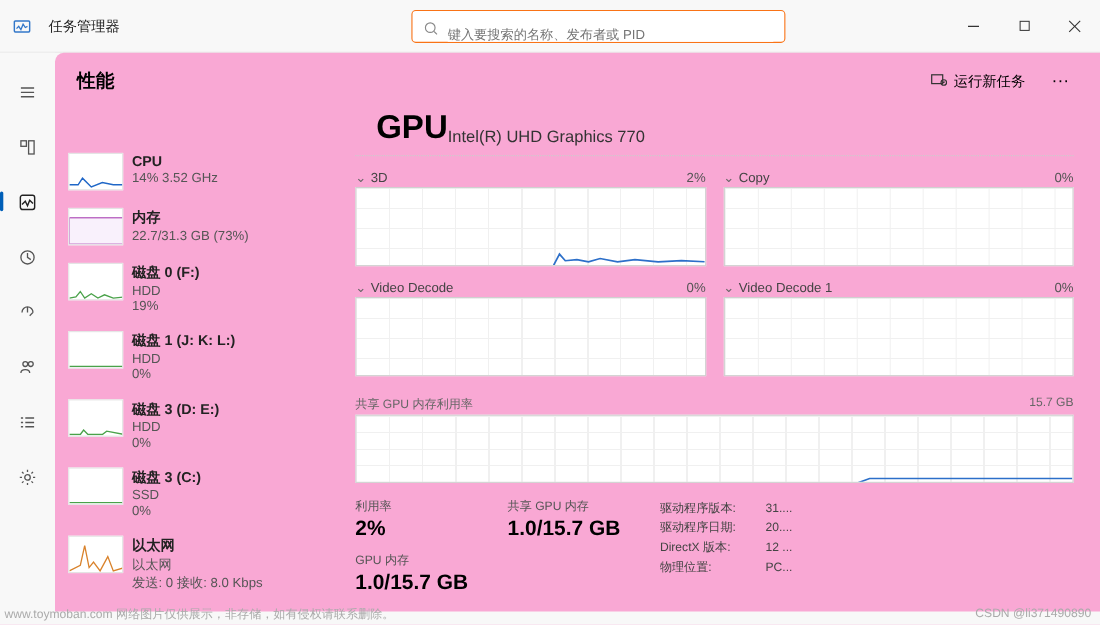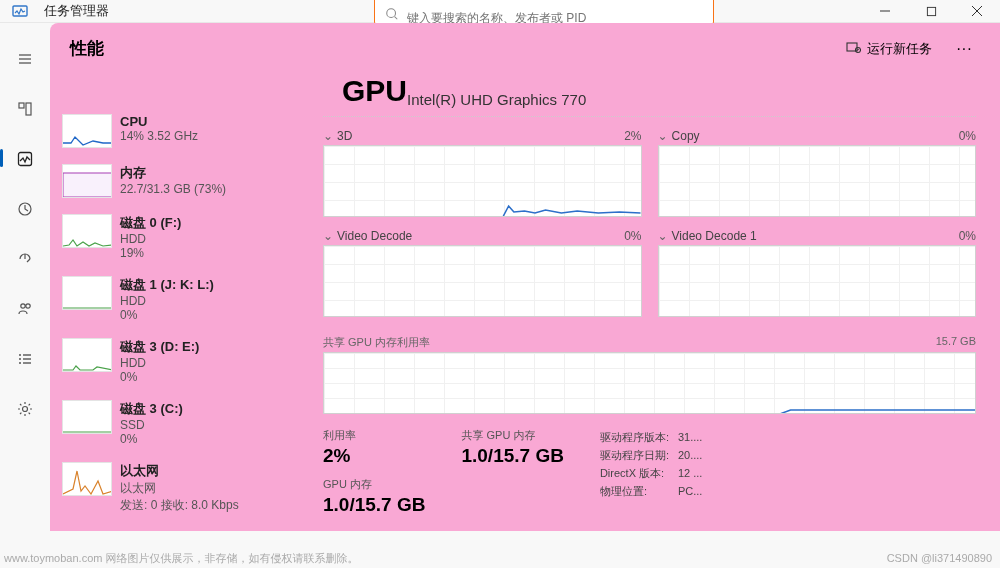--- a/index.html
+++ b/index.html
@@ -1,17 +1,17 @@
 <!DOCTYPE html>
 <html><head>
 <meta charset="utf-8">
 <style>
 * { margin: 0; padding: 0; box-sizing: border-box; font-family: "Segoe UI", "Microsoft YaHei", sans-serif; }
 body { width: 1000px; height: 568px; background: #f8f8f8; overflow: hidden; position: relative; }
-.titlebar { height: 23px; display: flex; align-items: center; background: #f8f8f8; border-bottom: 1px solid #e8e8e8; }
+.titlebar { height: 48px; display: flex; align-items: center; background: #f8f8f8; border-bottom: 1px solid #e8e8e8; }
 .titlebar-icon { width: 40px; display: flex; justify-content: center; }
 .titlebar-title { font-size: 13px; color: #222; margin-right: auto; padding-left: 4px; }
 .searchbar { display: flex; align-items: flex-end; width: 340px; height: 30px; background: #fff; border: 1px solid #f97316; border-radius: 4px; margin-left: 117px; padding: 0 10px; }
 .searchbar input { border: none; outline: none; flex: 1; font-size: 12px; color: #666; margin-left: 8px; }
 .win-controls { display: flex; margin-left: auto; }
 .win-btn { width: 46px; height: 40px; display: flex; align-items: center; justify-content: center; color: #333; }
 .main-wrap { display: flex; height: calc(100% - 60px); }
 .navrail { width: 50px; background: #f8f8f8; display: flex; flex-direction: column; align-items: center; gap: 18px; padding-top: 20px; }
 .navrail .nav-btn { width: 32px; height: 32px; display: flex; align-items: center; justify-content: center; color: #555; border-radius: 4px; }
 .navrail .nav-btn.active { position: relative; color: #000; }
@@ -41,21 +41,21 @@
 .chart-head .pct { margin-left: auto; color: #555; }
 .chart-box { height: 72px; border: 1px solid #d0d0d0; background: repeating-linear-gradient(to right, #f0f0f0 0, #f0f0f0 1px, transparent 1px, transparent 30px), repeating-linear-gradient(to bottom, #f0f0f0 0, #f0f0f0 1px, transparent 1px, transparent 18px); background-color: #fff; position: relative; overflow: hidden; }
 .shared-block { margin-top: 18px; }
 .shared-head { display: flex; justify-content: space-between; font-size: 11px; color: #666; }
 .shared-box { height: 62px; border: 1px solid #d0d0d0; background: repeating-linear-gradient(to right, #f0f0f0 0, #f0f0f0 1px, transparent 1px, transparent 30px), repeating-linear-gradient(to bottom, #f0f0f0 0, #f0f0f0 1px, transparent 1px, transparent 15px); background-color: #fff; position: relative; overflow: hidden; margin-top: 2px; }
 .stats { display: flex; gap: 36px; margin-top: 14px; font-size: 12px; }
 .stat-col { }
 .stat-label { font-size: 11px; color: #555; }
 .stat-value { font-size: 19px; font-weight: 600; margin-top: 2px; }
 .prop-table { font-size: 11px; color: #444; }
-.prop-row { display: flex; gap: 0; line-height: 18px; }
+.prop-row { display: flex; gap: 18px; line-height: 18px; }
 .prop-row .k { width: 78px; }
 .watermark { position: absolute; bottom: 2px; left: 4px; font-size: 11px; color: #aaa; }
 .watermark2 { position: absolute; bottom: 4px; right: 8px; font-size: 11px; color: #aaa; }
 .dotted-sep { border-top: 1px dotted #ccc; margin: 8px 0 4px; }
 </style>
 </head>
 <body>
 
 <div class="titlebar">
   <div class="titlebar-icon">

